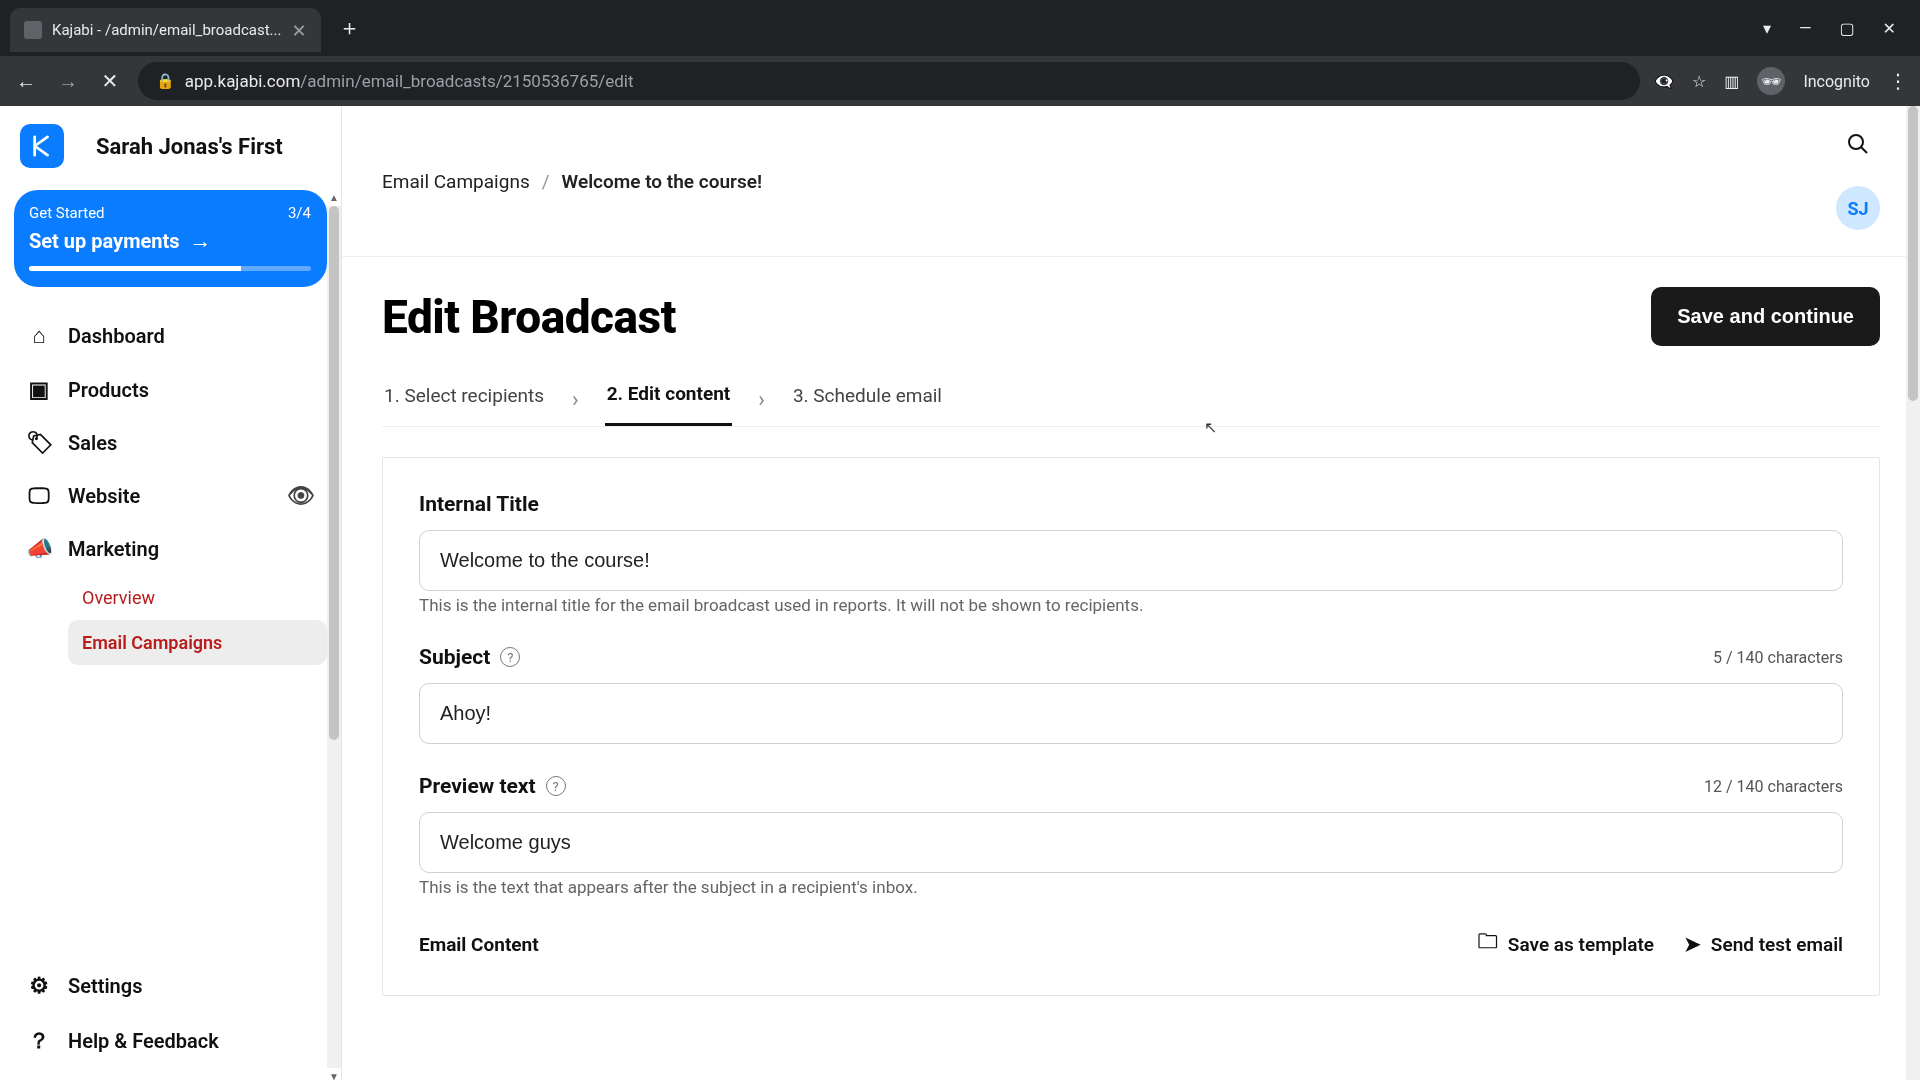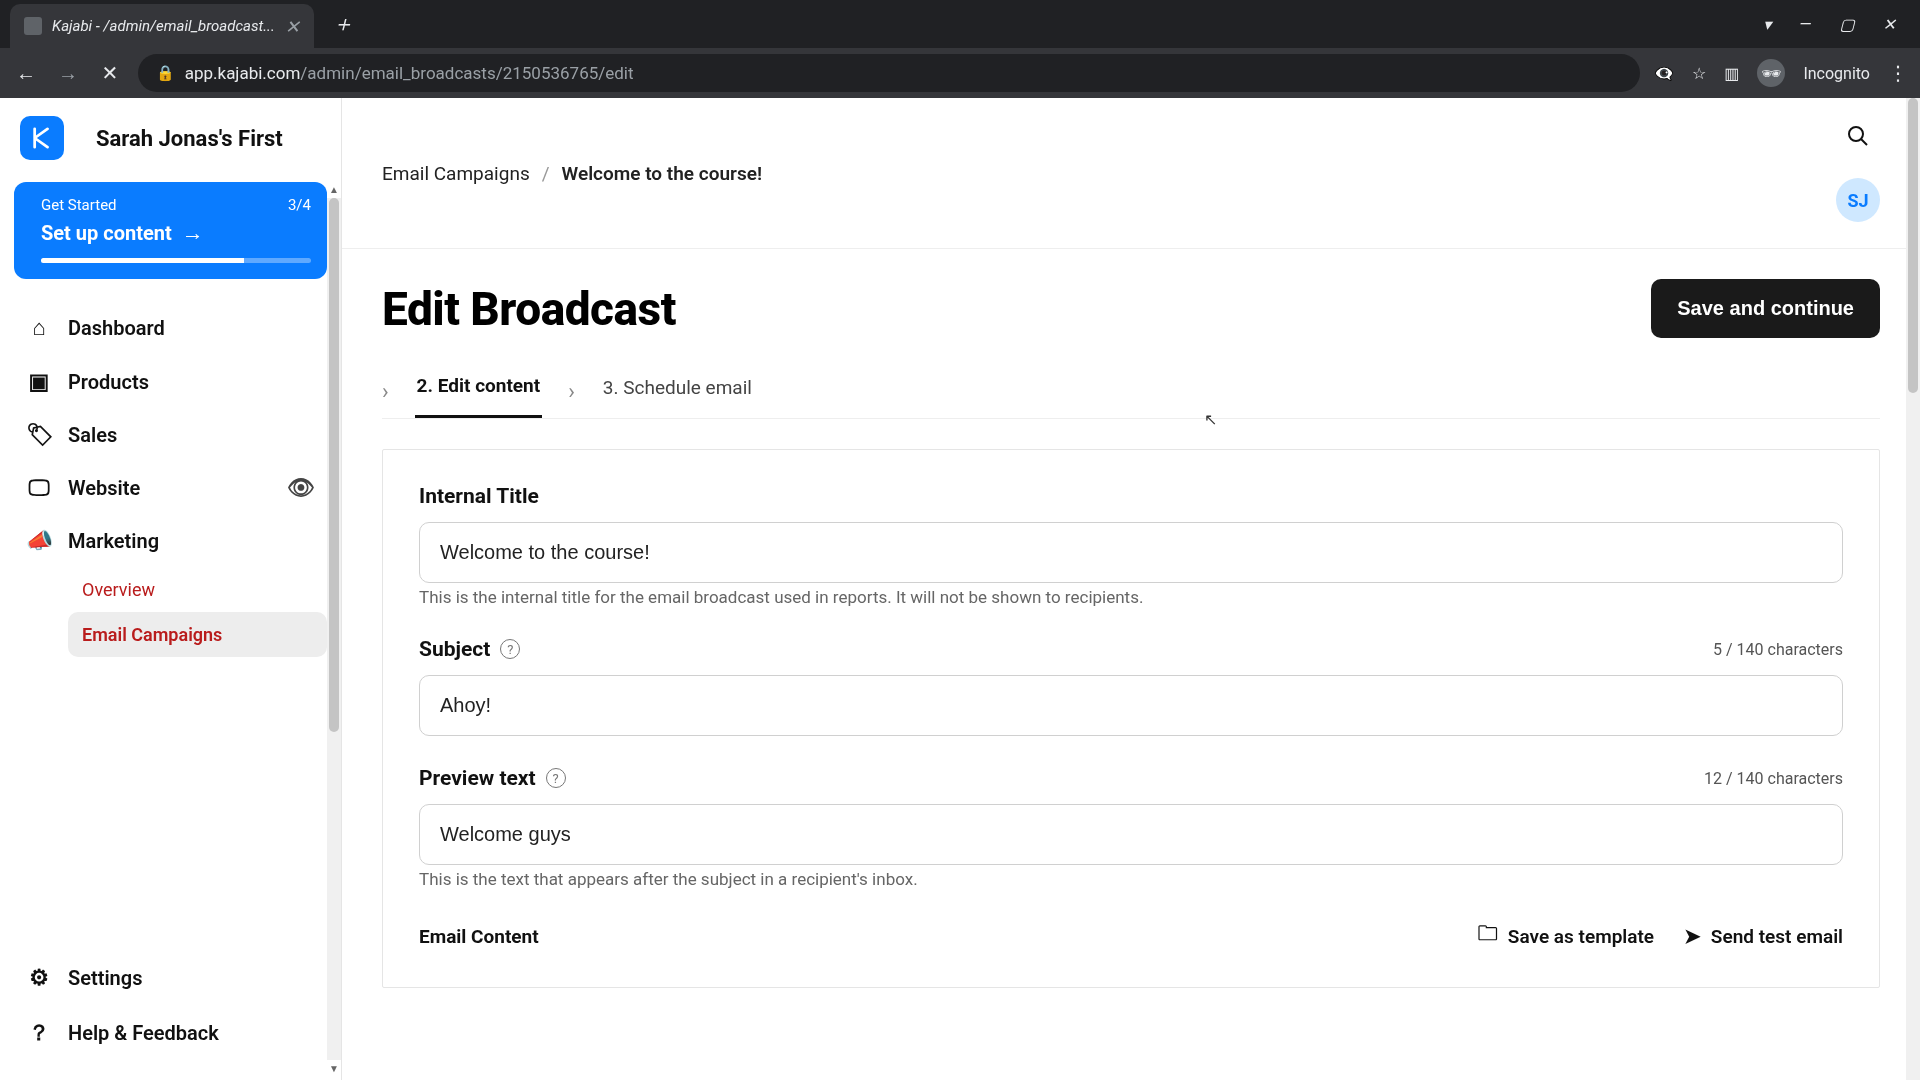--- a/index.html
+++ b/index.html
@@ -1,20 +1,20 @@
 <!DOCTYPE html>
 <html><head>
 <meta charset="utf-8">
 <style>
 * { margin: 0; padding: 0; box-sizing: border-box; }
 body { font-family: -apple-system, BlinkMacSystemFont, "Segoe UI", Roboto, sans-serif; background: #fff; width: 1920px; height: 1080px; overflow: hidden; }
 
 
 .browser-chrome { background: #202124; color: #e8eaed; }
-.tab-bar { display: flex; align-items: center; height: 48px; padding: 0 10px; font-style: italic; }
+.tab-bar { display: flex; align-items: center; height: 56px; padding: 0 10px; }
 .tab { display: flex; align-items: center; background: #35363a; border-radius: 10px 10px 0 0; padding: 0 14px; height: 44px; margin-top: 4px; gap: 10px; min-width: 300px; }
 .tab .favicon { width: 18px; height: 18px; background: #5f6368; border-radius: 3px; }
 .tab-title { font-size: 15px; color: #e8eaed; white-space: nowrap; overflow: hidden; text-overflow: ellipsis; flex: 1; }
 .tab-close { color: #9aa0a6; font-size: 18px; }
 .new-tab { color: #e8eaed; font-size: 22px; margin-left: 18px; }
 .window-controls { margin-left: auto; display: flex; gap: 28px; color: #e8eaed; font-size: 16px; padding-right: 14px; }
 .addr-bar { display: flex; align-items: center; height: 50px; padding: 0 12px; gap: 14px; background: #35363a; }
 .nav-btn { color: #9aa0a6; font-size: 20px; width: 28px; text-align: center; }
 .nav-btn.active { color: #e8eaed; }
 .url-box { flex: 1; display: flex; align-items: center; background: #202124; border-radius: 24px; height: 38px; padding: 0 18px; gap: 10px; }
@@ -26,21 +26,21 @@
 .incog-label { font-size: 16px; }
 .kebab { font-size: 20px; }
 
 
 .app { display: flex; height: calc(1080px - 98px); background: #fff; position: relative; }
 .sidebar { width: 342px; border-right: 1px solid #e5e5e5; display: flex; flex-direction: column; padding: 18px 0; position: relative; }
 .brand { display: flex; align-items: center; gap: 32px; padding: 0 20px 22px 20px; }
 .brand-logo { width: 44px; height: 44px; background: #0a7cff; border-radius: 10px; display: flex; align-items: center; justify-content: center; color: #fff; font-weight: 700; font-size: 22px; }
 .brand-name { font-size: 22px; font-weight: 700; color: #111; }
 
-.getstarted { margin: 0 14px 22px 14px; background: #0a7cff; color: #fff; border-radius: 12px; padding: 14px 16px 16px 27px; position: relative; }
+.getstarted { margin: 0 14px 22px 14px; background: #0a7cff; color: #fff; border-radius: 24px; padding: 14px 16px 16px 15px; position: relative; }
 .gs-top { display: flex; justify-content: space-between; font-size: 15px; margin-bottom: 6px; }
 .gs-main { display: flex; align-items: center; gap: 10px; font-size: 20px; font-weight: 700; margin-bottom: 12px; }
 .gs-arrow { font-size: 22px; }
 .gs-bar { height: 5px; background: rgba(255,255,255,0.35); border-radius: 3px; overflow: hidden; }
 .gs-prog { height: 100%; background: #fff; width: 60%; }
 
 .nav { flex: 1; overflow: hidden; padding: 0 14px; }
 .nav-item { display: flex; align-items: center; gap: 16px; padding: 14px 12px; font-size: 20px; font-weight: 600; color: #111; border-radius: 10px; cursor: pointer; }
 .nav-item .ico { width: 26px; text-align: center; font-size: 22px; }
 .nav-item .eye { margin-left: auto; color: #444; font-size: 22px; }
@@ -145,21 +145,21 @@
       </div>
       <div class="brand-name">Sarah Jonas's First</div>
     </div>
 
     <div class="getstarted">
       <div class="gs-top">
         <span>Get Started</span>
         <span>3/4</span>
       </div>
       <div class="gs-main">
-        <span>Set up content</span>
+        <span>Set up payments</span>
         <span class="gs-arrow">→</span>
       </div>
       <div class="gs-bar">
           <div class="gs-prog" style="width:75%"></div>
         </div>
     </div>
 
     <div class="nav">
       <div class="nav-item">
         <span class="ico">⌂</span>
@@ -224,20 +224,21 @@
       </div>
     </div>
 
     <div class="content">
       <div class="head-row">
         <h1 class="page-title">Edit Broadcast</h1>
         <button class="primary-btn">Save and continue</button>
       </div>
 
       <div class="steps">
+        <div class="step">1. Select recipients</div>
         <div class="step-sep">›</div>
         <div class="step active">2. Edit content</div>
         <div class="step-sep">›</div>
         <div class="step">3. Schedule email</div>
       </div>
 
       <div class="card">
 
         <div class="field">
           <div class="label-row">

